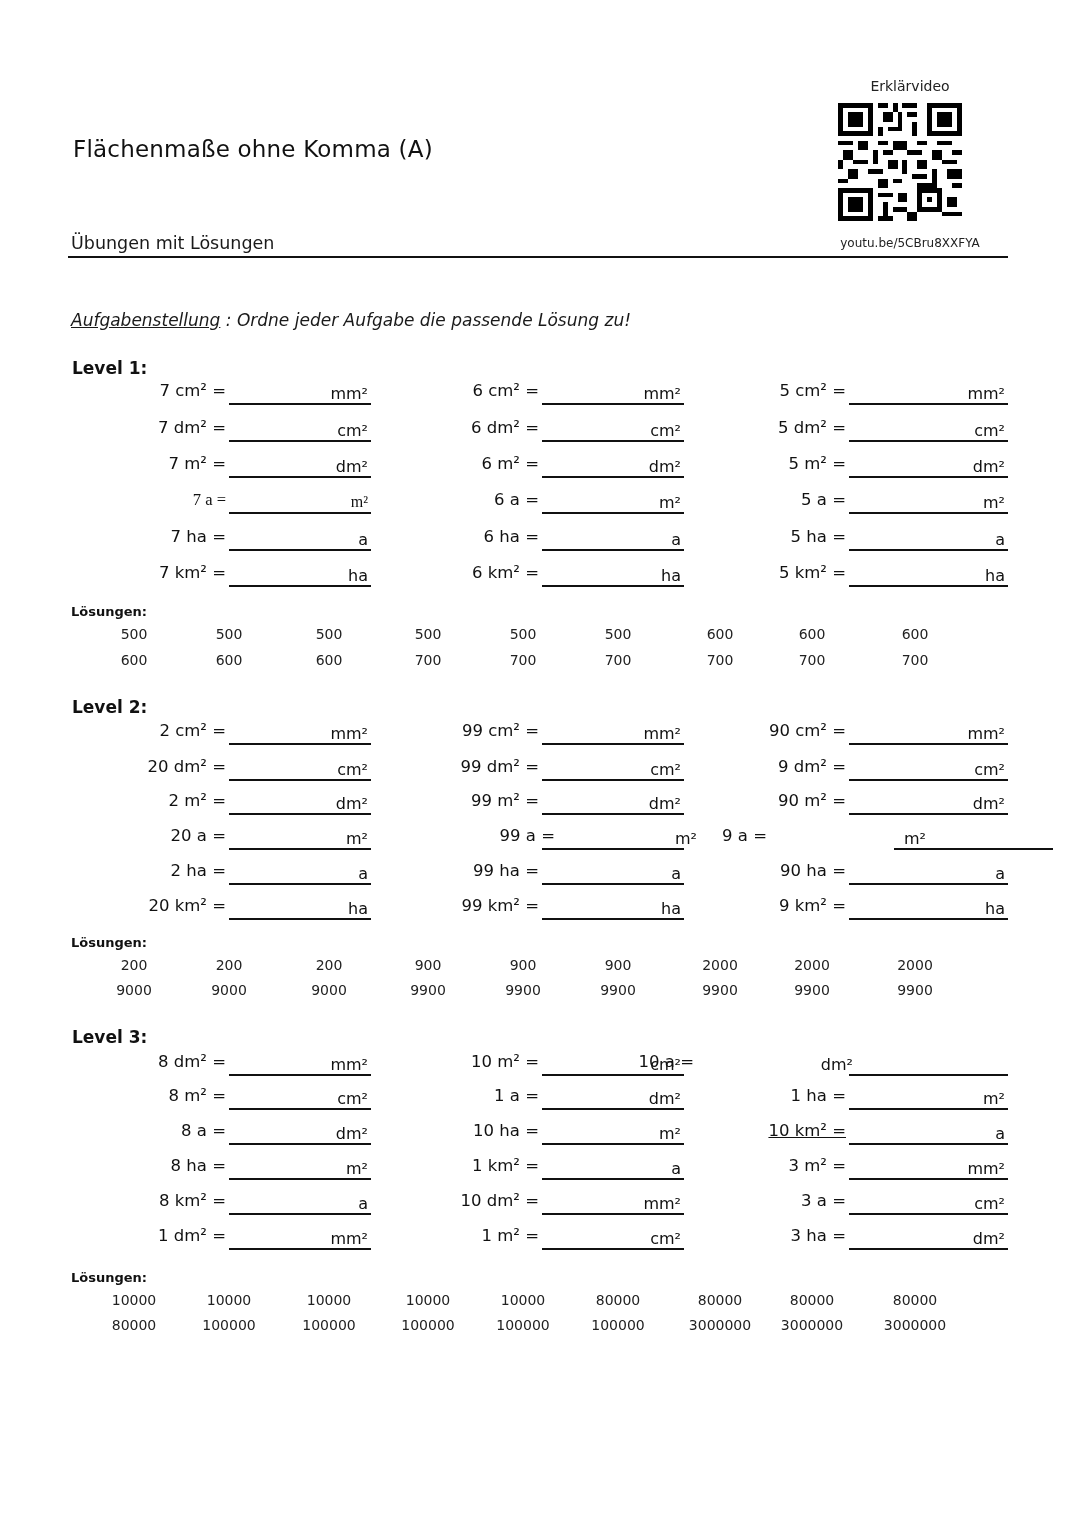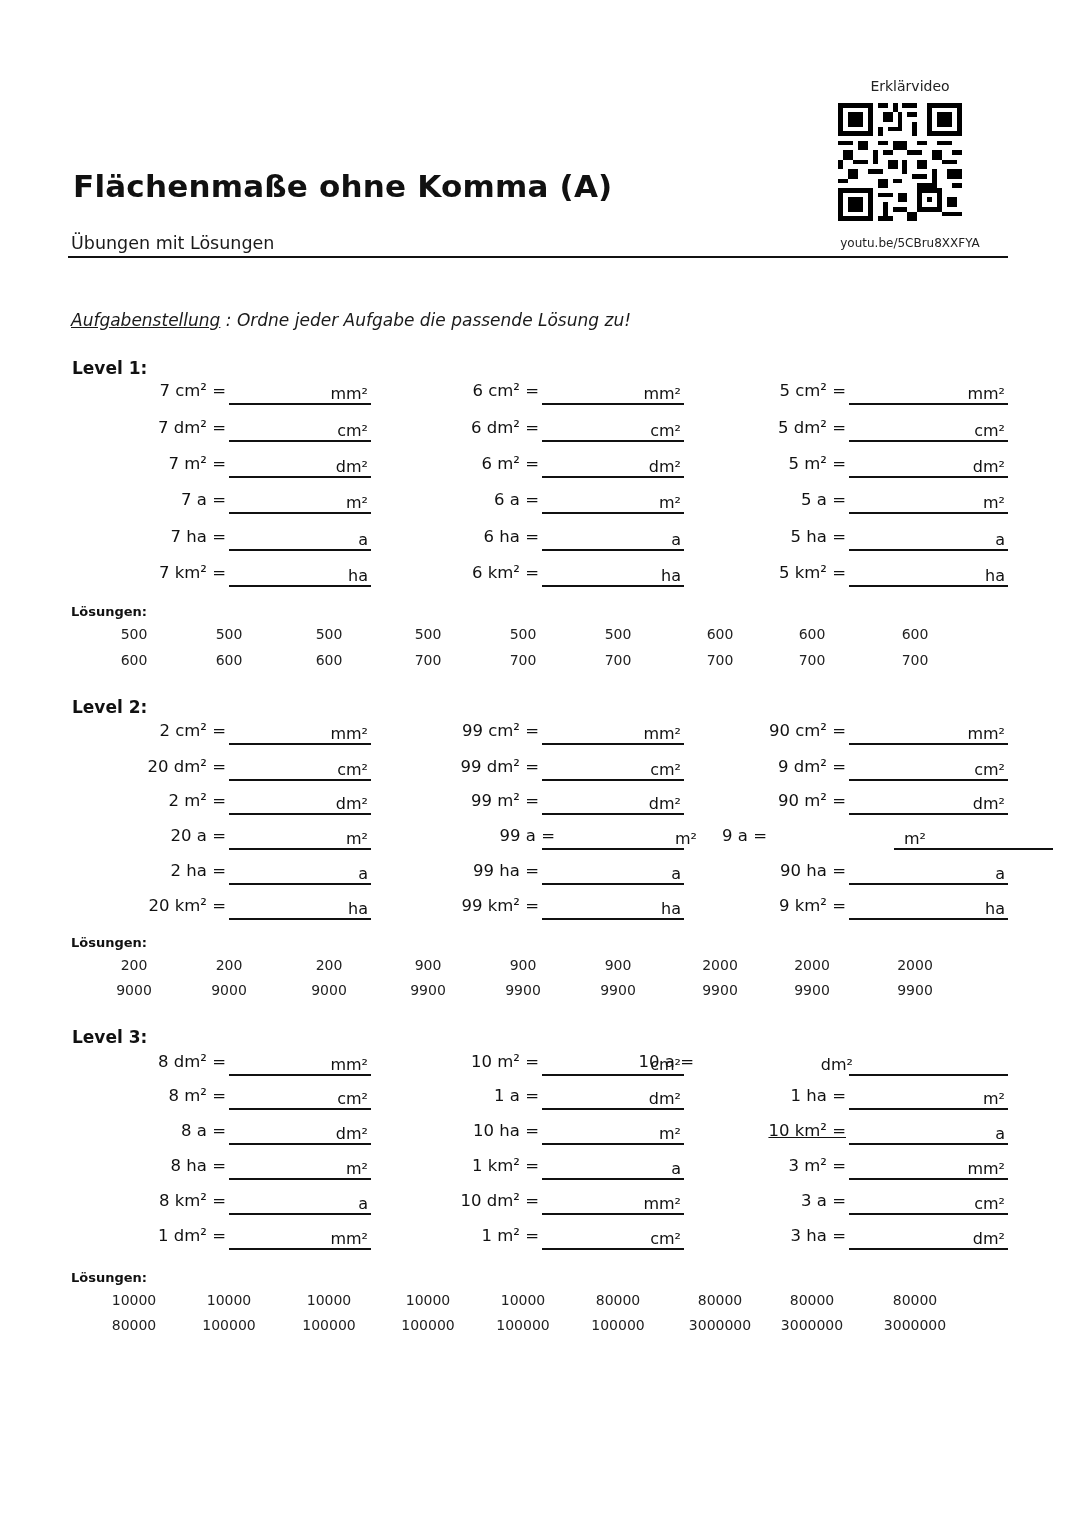--- a/index.html
+++ b/index.html
@@ -1,19 +1,19 @@
 <!DOCTYPE html>
 <html><head>
 <meta charset="utf-8">
 <style>
   html, body { margin: 0; padding: 0; background: #ffffff; }
   body { width: 1080px; height: 1527px; position: relative; overflow: hidden;
          font-family: "DejaVu Sans", sans-serif; color: #111; }
   .abs { position: absolute; }
-  .title { left: 73px; top: 136px; font-size: 31px; font-weight: bold; letter-spacing: 0.2px; white-space: nowrap; margin-top: 32px; }
+  .title { left: 73px; top: 136px; font-size: 23px; font-weight: normal; letter-spacing: 0.2px; white-space: nowrap; }
   .subtitle { left: 71px; top: 233px; font-size: 17.5px; white-space: nowrap; color: #1a1a1a; }
   .header-rule { left: 68px; top: 256px; width: 940px; height: 2px; background: #111; }
   .qr-label { left: 840px; top: 78px; width: 140px; text-align: center; font-size: 14px; color: #222; }
   .qr { left: 838px; top: 103px; width: 124px; height: 118px; }
   .qr-url { left: 820px; top: 236px; width: 180px; text-align: center; font-size: 12px; color: #222; }
   .task { left: 71px; top: 310px; font-size: 17px; font-style: italic; white-space: nowrap; color: #1a1a1a; }
   .task .u { text-decoration: underline; }
   .level-title { font-size: 17px; font-weight: bold; white-space: nowrap; }
   .row { position: absolute; height: 30px; }
   .lhs { position: absolute; right: 0; font-size: 16.5px; white-space: nowrap; text-align: right; }
@@ -114,21 +114,21 @@
     <div class="row" style="left: 0px; top: 418px; width: 1080px;">
       <div class="lhs" style="right: 854px; top: 0px; text-align: center;">7 dm² =</div>
       <div class="line" style="left: 229px; width: 142px; top: 22px;"></div>
       <div class="unit" style="right: 712px; top: 3px;">cm²</div>
     </div>
     <div class="row" style="left: 0px; top: 454px; width: 1080px;">
       <div class="lhs" style="right: 854px; top: 0px;">7 m² =</div>
       <div class="line" style="left: 229px; width: 142px; top: 22px;"></div>
       <div class="unit" style="right: 712px; top: 3px;">dm²</div>
     </div>
-    <div class="row" style="left: 0px; top: 490px; width: 1080px;">
+    <div class="row" style="left: 0px; top: 490px; width: 1080px; font-family: Liberation Serif, serif;">
       <div class="lhs" style="right: 854px; top: 0px;">7 a =</div>
       <div class="line" style="left: 229px; width: 142px; top: 22px;"></div>
       <div class="unit" style="right: 712px; top: 3px;">m²</div>
     </div>
     <div class="row" style="left: 0px; top: 527px; width: 1080px;">
       <div class="lhs" style="right: 854px; top: 0px;">7 ha =</div>
       <div class="line" style="left: 229px; width: 142px; top: 22px;"></div>
       <div class="unit" style="right: 712px; top: 3px;">a</div>
     </div>
     <div class="row" style="left: 0px; top: 563px; width: 1080px;">

